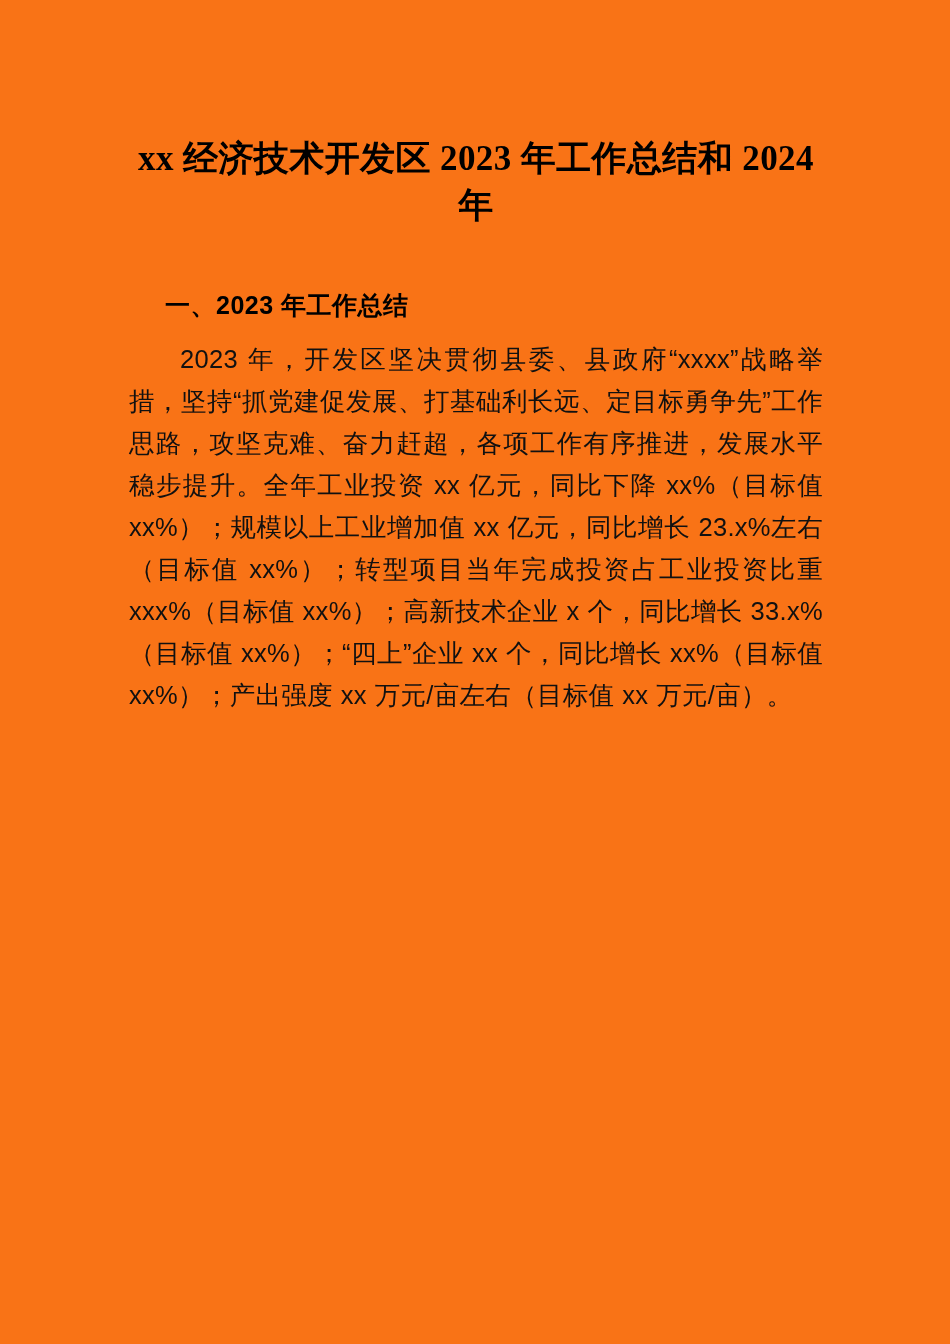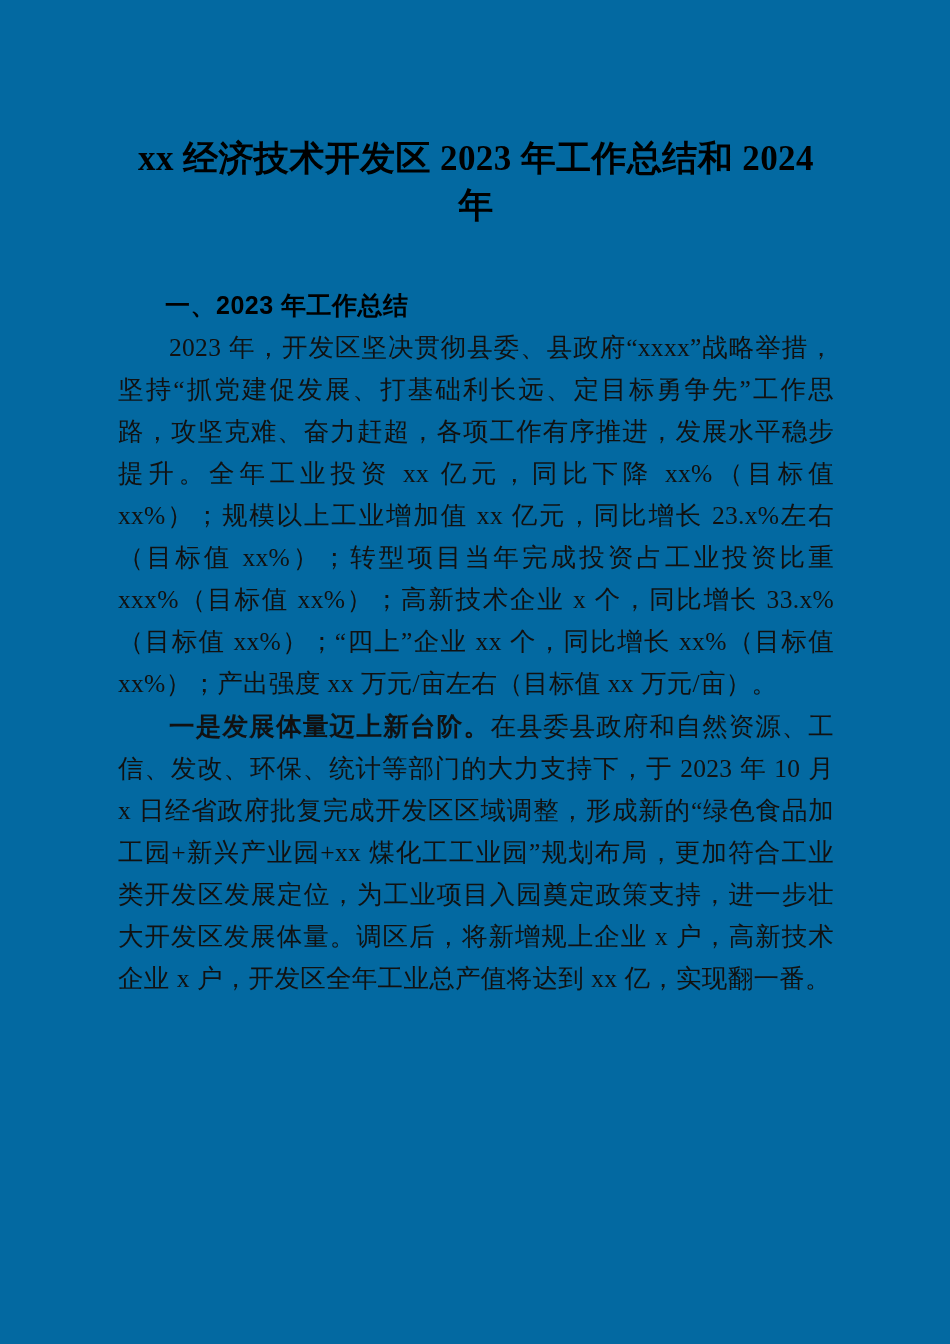--- a/index.html
+++ b/index.html
@@ -4,21 +4,21 @@
 <style>
   html, body {
     margin: 0;
     padding: 0;
     background: #ffffff;
   }
   .page {
     position: relative;
     width: 950px;
     height: 1344px;
-    background: #0369a1;
+    background: #f97316;
     overflow: hidden;
     box-sizing: border-box;
   }
   .content {
     position: absolute;
     left: 117px;
     top: 0;
     width: 718px;
   }
 
@@ -43,25 +43,25 @@
     line-height: 42px;
     color: #000000;
     margin: 0;
     padding-top: 55px;
     text-indent: 48px;
     letter-spacing: 0.5px;
   }
 
   
   .para {
-    font-family: Liberation Serif, serif;
+    font-family: Liberation Sans, sans-serif;
     font-size: 25.5px;
     line-height: 42px;
     color: #111111;
-    margin: 1px;
+    margin: 12px;
     text-align: justify;
     text-justify: inter-character;
     text-indent: 51px;
     letter-spacing: 0.3px;
     word-spacing: 0.5px;
   }
   .para + .para { margin-top: 0; }
 
   .para .lead {
     font-weight: bold;
@@ -75,17 +75,16 @@
   <div class="content">
 
     <h1 class="doc-title">
       <span>xx 经济技术开发区 2023 年工作总结和 2024 年</span><br>
     </h1>
 
     <h2 class="section-heading">一、2023 年工作总结</h2>
 
     <p class="para"><span class="lead"></span><span>2023 年，开发区坚决贯彻县委、县政府“xxxx”战略举措，坚持“抓党建促发展、打基础利长远、定目标勇争先”工作思路，攻坚克难、奋力赶超，各项工作有序推进，发展水平稳步提升。全年工业投资 xx 亿元，同比下降 xx%（目标值 xx%）；规模以上工业增加值 xx 亿元，同比增长 23.x%左右（目标值 xx%）；转型项目当年完成投资占工业投资比重 xxx%（目标值 xx%）；高新技术企业 x 个，同比增长 33.x%（目标值 xx%）；“四上”企业 xx 个，同比增长 xx%（目标值 xx%）；产出强度 xx 万元/亩左右（目标值 xx 万元/亩）。</span></p>
 
-    <p class="para"><span class="lead">一是发展体量迈上新台阶。</span><span>在县委县政府和自然资源、工信、发改、环保、统计等部门的大力支持下，于 2023 年 10 月 x 日经省政府批复完成开发区区域调整，形成新的“绿色食品加工园+新兴产业园+xx 煤化工工业园”规划布局，更加符合工业类开发区发展定位，为工业项目入园奠定政策支持，进一步壮大开发区发展体量。调区后，将新增规上企业 x 户，高新技术企业 x 户，开发区全年工业总产值将达到 xx 亿，实现翻一番。</span></p>
 
 
   </div>
 </div>
 
 </body></html>

